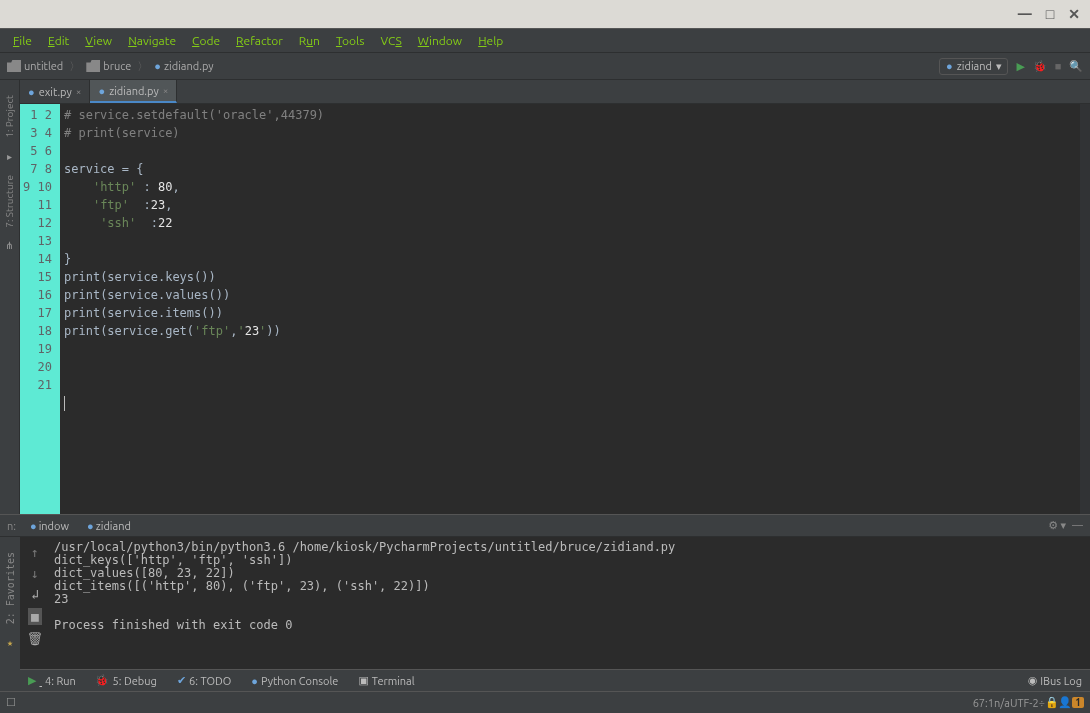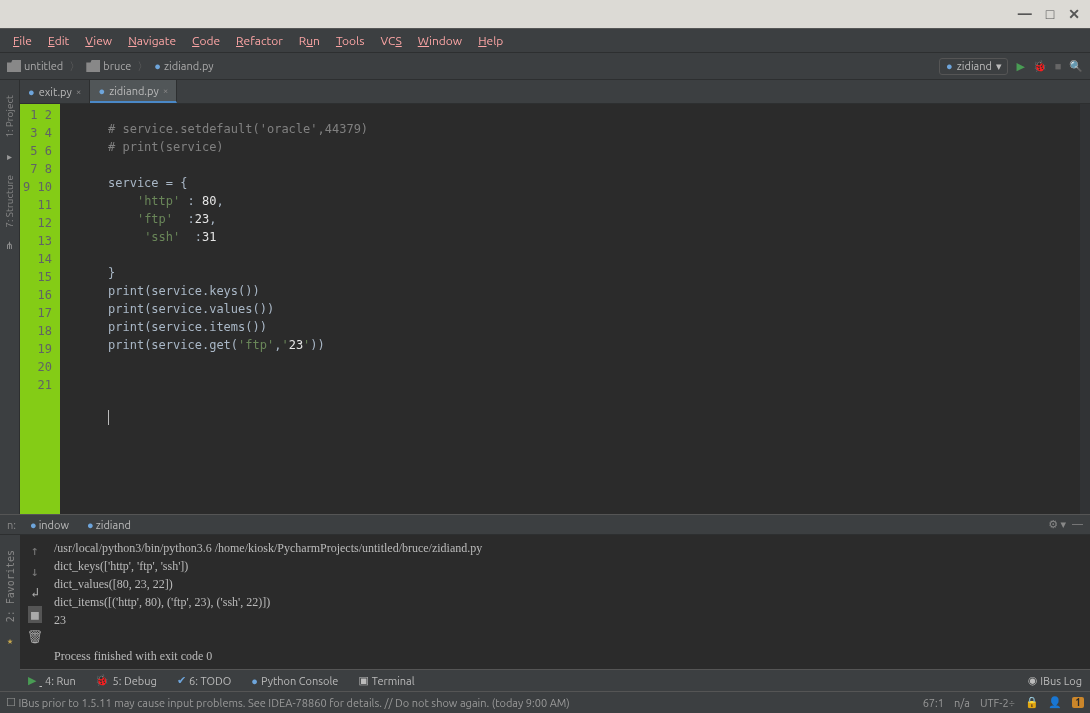--- a/index.html
+++ b/index.html
@@ -1,60 +1,60 @@
 <!DOCTYPE html>
 <html><head>
 <meta charset="utf-8">
 <style>
 * { margin: 0; padding: 0; box-sizing: border-box; }
 body { font-family: "Segoe UI", Ubuntu, sans-serif; font-size: 12px; background: #3c3f41; color: #bbb; width: 1090px; height: 713px; overflow: hidden; }
 .titlebar { height: 28px; background: #dcdad5; display: flex; align-items: center; justify-content: center; position: relative; color: #555; }
 .titlebar .controls { position: absolute; right: 10px; display: flex; gap: 14px; }
 .titlebar .controls span { cursor: pointer; color: #555; font-size: 14px; font-weight: bold; }
 .menubar { height: 24px; background: #3c3f41; display: flex; align-items: center; padding: 0 7px; gap: 4px; border-top: 1px solid #555; }
-.menubar span { padding: 2px 6px; color: #fca5a5; }
+.menubar span { padding: 2px 6px; color: #84cc16; }
 .menubar span u { text-decoration: underline; }
 .navbar { height: 28px; background: #3c3f41; display: flex; align-items: center; padding: 8px 7px; border-top: 1px solid #2d2f30; border-bottom: 1px solid #2d2f30; font-size: 11px; }
 .nav-crumb { display: flex; align-items: center; gap: 3px; color: #aaa; }
 .nav-crumb .sep { color: #666; margin: 0 3px; }
 .navbar .right { margin-left: auto; display: flex; align-items: center; gap: 8px; }
 .run-config { border: 1px solid #555; padding: 1px 6px; border-radius: 3px; display: flex; align-items: center; gap: 4px; }
 .play { color: #499c54; }
 .bug { color: #499c54; }
 .stop { color: #666; }
 .glass { color: #aaa; }
 .main { display: flex; height: calc(100% - 28px - 24px - 28px - 155px - 22px - 22px); }
 .leftbar { width: 20px; background: #3c3f41; border-right: 1px solid #2d2f30; display: flex; flex-direction: column; align-items: center; padding-top: 5px; }
 .leftbar .vtext { writing-mode: vertical-lr; transform: rotate(180deg); font-size: 10px; color: #888; padding: 10px 0; text-align: center; }
 .leftbar .vicon { font-size: 10px; margin: 3px 0; color: #999; }
 .edarea { flex: 1; display: flex; flex-direction: column; }
 .tabs { height: 24px; background: #3c3f41; display: flex; border-bottom: 1px solid #2d2f30; }
 .tab { padding: 3px 8px; display: flex; align-items: center; gap: 4px; border-right: 1px solid #2d2f30; font-size: 11px; }
 .tab.active { background: #515658; border-bottom: 2px solid #4a88c7; }
 .tab .close { color: #888; font-size: 10px; }
 .editor { flex: 1; display: flex; background: #2b2b2b; font-family: "DejaVu Sans Mono", Consolas, monospace; font-size: 12px; }
-.gutter { width: 40px; text-align: right; color: #606366; line-height: 18px; padding-right: 8px; padding-top: 2px; background: #84cc16; }
-.code { flex: 1; line-height: 18px; padding-left: 4px; padding-top: 16px; white-space: pre; color: #a9b7c6; margin-left: 44px; }
+.gutter { width: 40px; text-align: right; color: #606366; line-height: 18px; padding-right: 8px; padding-top: 2px; background: #5eead4; }
+.code { flex: 1; line-height: 18px; padding-left: 4px; padding-top: 2px; white-space: pre; color: #a9b7c6; }
 .str { color: #6a8759; }
 .num { color: #e5e5e5; }
 .cm { color: #808080; }
 .id { color: #a9b7c6; }
 .caret { border-left: 1px solid #bbb; display: inline-block; height: 15px; vertical-align: middle; }
 .runpanel { height: 155px; border-top: 1px solid #555; display: flex; flex-direction: column; }
 .runtabs { height: 22px; background: #3c3f41; display: flex; align-items: center; padding: 0 7px; gap: 10px; font-size: 11px; border-bottom: 1px solid #2d2f30; }
 .runtabs .rt { color: #bbb; padding: 2px 4px; display: flex; align-items: center; gap: 2px;}
 .runbody { flex: 1; display: flex; background: #2b2b2b; font-family: "DejaVu Sans Mono", Consolas, monospace; font-size: 12px; color: #bbb; }
 .runicons { width: 30px; display: flex; flex-direction: column; align-items: center; gap: 6px; padding-top: 8px; }
 .runicons span { color: #aaa; font-size: 13px; }
-.runout { flex: 1; padding: 4px; white-space: pre; line-height: 18px; font-family: Liberation Serif, serif; }
+.runout { flex: 1; padding: 4px; white-space: pre; line-height: 13px; }
 .toolsbar { margin-left:20px; height: 22px; background: #3c3f41; display: flex; align-items: center; border-top: 1px solid #555; font-size: 11px; padding: 0 8px; gap: 20px; }
 .toolsbar .ti { display: flex; align-items: center; gap: 3px; color: #bbb;}
 .toolsbar .right { margin-left: auto; }
 .statusbar { height: 22px; background: #3c3f41; display: flex; align-items: center; padding: 0 6px; font-size: 11px; border-top: 1px solid #555; color: #999; }
-.statusbar .right { margin-left: auto; display: flex; gap: 10px; align-items: center; }
+.statusbar .right { margin-left: auto; display: flex; align-items: center; }
 .runtabs .gear { margin-left: auto; display: flex; gap: 6px; color: #888;}
 .folder-icon { width:14px; height:12px; display:inline-block; background:#888; clip-path: polygon(0 100%, 0 20%, 30% 20%, 38% 0, 100% 0, 100% 100%); }
 .py-icon { color:#6ea5db; font-size:11px; }
 .badge-warn { background:#cb862a; color:#2b2b2b; border-radius:2px; padding:0 3px; font-size:10px; font-weight:bold; }
 .rightstrip { background:#313335; width:10px; }
 </style>
 </head>
 <body>
 
 <div class="titlebar">
@@ -145,21 +145,21 @@
 19
 20
 21
 </div>
       <div class="code" id="codearea"><span class="cm"># service.setdefault('oracle',44379)</span>
 <span class="cm"># print(service)</span>
 
 <span class="id">service</span> = {
     <span class="str">'http'</span> : <span class="num">80</span>,
     <span class="str">'ftp'</span>  :<span class="num">23</span>,
-     <span class="str">'ssh'</span>  :<span class="num">31</span>
+     <span class="str">'ssh'</span>  :<span class="num">22</span>
 
 }
 <span class="id">print</span>(<span class="id">service</span>.keys())
 <span class="id">print</span>(<span class="id">service</span>.values())
 <span class="id">print</span>(<span class="id">service</span>.items())
 <span class="id">print</span>(<span class="id">service</span>.get(<span class="str">'ftp'</span>,<span class="str">'<span class="num">23</span>'</span>))
 
 
 
 <span class="caret"></span>
@@ -234,21 +234,20 @@
       <span>Terminal</span>
     </span>
   <span class="ti right">
       <span>◉</span>
       <span>IBus Log</span>
     </span>
 </div>
 
 <div class="statusbar">
   <span>☐</span>&nbsp;
-  <span>IBus prior to 1.5.11 may cause input problems. See IDEA-78860 for details. // Do not show again. (today 9:00 AM)</span>
   <div class="right">
     <span>67:1</span>
     <span>n/a</span>
     <span><span>UTF-2</span>÷</span>
     <span>🔒</span>
     <span style="color:#caa655;">👤</span>
     <span class="badge-warn">1</span>
   </div>
 </div>
 

